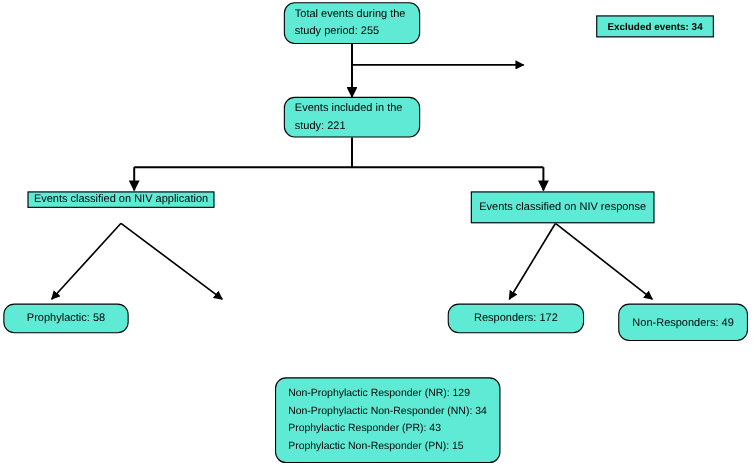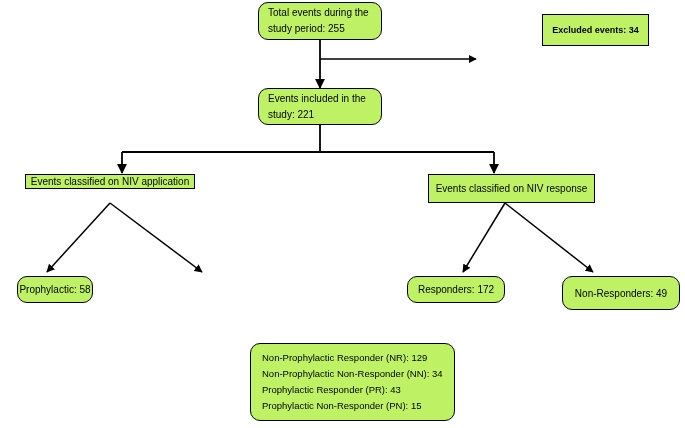--- a/index.html
+++ b/index.html
@@ -14,21 +14,21 @@
     position: relative;
     width: 685px;
     height: 428px;
     background: #ffffff;
     overflow: hidden;
   }
   .node {
     position: absolute;
     box-sizing: border-box;
     border: 1.6px solid #000000;
-    background: #bef264;
+    background: #5eead4;
     color: #000000;
     display: flex;
     flex-direction: column;
     justify-content: center;
     z-index: 3;
   }
   .node .line {
     display: block;
     white-space: nowrap;
   }
@@ -72,44 +72,44 @@
 
     <path d="M 505 203 L 463 272" stroke="#000000" stroke-width="1.5" fill="none" marker-end="url(#arrow)"></path>
     <path d="M 505 203 L 593 272" stroke="#000000" stroke-width="1.5" fill="none" marker-end="url(#arrow)"></path>
   </svg>
 
   <div class="node rounded left" style="left:258px; top:2px; width:124px; height:38px; padding:4px 9px; font-size:10px; line-height:16px;">
     <span class="line">Total events during the</span>
     <span class="line">study period: 255</span>
   </div>
 
-  <div class="node rect center" style="left:542px; top:14px; width:107px; height:32px; padding:0 6px; font-size:9px; line-height:11px; font-weight:bold; z-index:5;">
+  <div class="node rect center" style="left:542px; top:14px; width:107px; height:20px; padding:0 6px; font-size:9px; line-height:11px; font-weight:bold; z-index:5;">
     <span class="line">Excluded events: 34</span>
   </div>
 
 
   <div class="node rounded left" style="left:258px; top:88px; width:124px; height:37px; padding:4px 9px; font-size:10px; line-height:16px;">
     <span class="line">Events included in the</span>
     <span class="line">study: 221</span>
   </div>
 
   <div class="node rect center" style="left:25px; top:174px; width:170px; height:15px; padding:0 6px; font-size:10px; line-height:13px;">
     <span class="line">Events classified on NIV application</span>
   </div>
 
   <div class="node rect center" style="left:428px; top:174px; width:167px; height:29px; padding:0 6px; font-size:10px; line-height:13px;text-align:center;">
     <span class="line">Events classified on NIV response</span>
   </div>
 
-  <div class="node rounded center" style="left:17px; top:276px; width:76px; height:27px; padding:0 18px; font-size:10px; line-height:13px;">
+  <div class="node rounded center" style="left:3px; top:276px; width:114px; height:27px; padding:0 18px; font-size:10px; line-height:13px;">
     <span class="line">Prophylactic: 58</span>
   </div>
 
 
-  <div class="node rounded center" style="left:407px; top:276px; width:98px; height:27px; padding:0 6px; font-size:10px; line-height:13px;">
+  <div class="node rounded center" style="left:407px; top:276px; width:124px; height:27px; padding:0 6px; font-size:10px; line-height:13px;">
     <span class="line">Responders: 172</span>
   </div>
 
   <div class="node rounded center" style="left:562px; top:276px; width:118px; height:27px; padding:16px 6px; font-size:10px; line-height:13px;">
     <span class="line">Non-Responders: 49</span>
   </div>
 
   <div class="node rounded left" style="left:250px; top:343px; width:205px; height:78px; padding:4px 11px; font-size:9.5px; line-height:16px;">
     <span class="line">Non-Prophylactic Responder (NR): 129</span>
     <span class="line">Non-Prophylactic Non-Responder (NN): 34</span>

